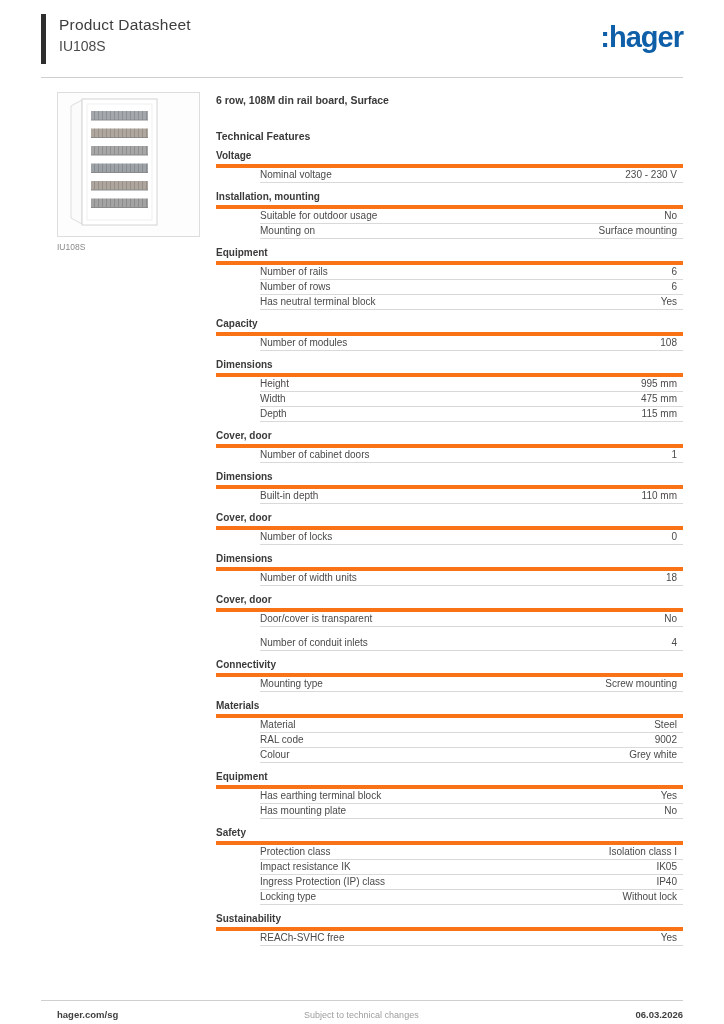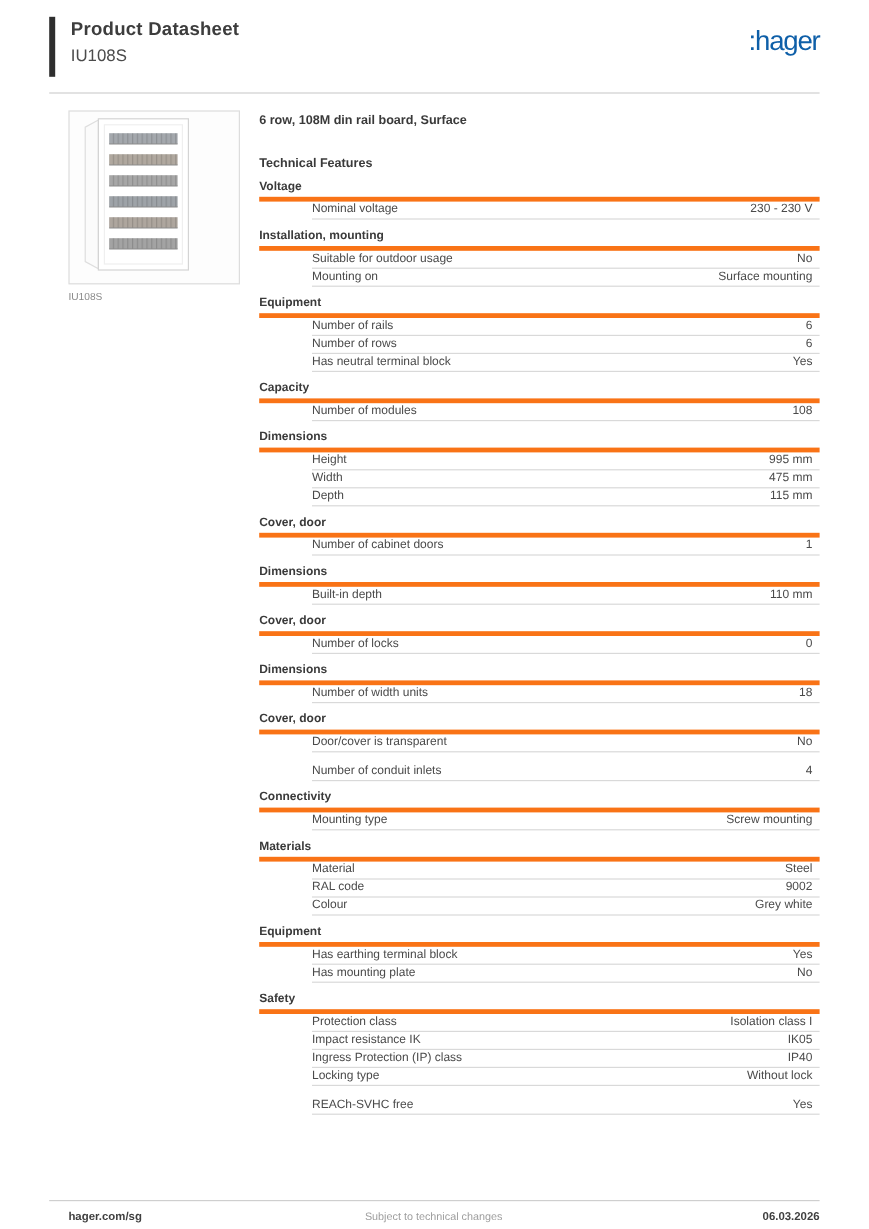--- a/index.html
+++ b/index.html
@@ -5,23 +5,23 @@
   html, body { margin: 0; padding: 0; background: #ffffff; }
   body {
     width: 724px; height: 1024px; position: relative; overflow: hidden;
     font-family: "Liberation Sans", sans-serif; color: #3c3c3c;
   }
   .page { position: absolute; inset: 0; padding: 0 41px; box-sizing: border-box; }
 
   
   .header { display: flex; align-items: flex-start; padding-top: 14px; }
   .accent-bar { width: 5px; height: 50px; background: #2e2e2e; margin-right: 13px; flex: 0 0 auto; }
-  .header-text h1 { margin: 2px 0 0 0; font-size: 15.5px; font-weight: bold; color: #3d3d3d; letter-spacing: 0.2px; }
+  .header-text h1 { margin: 2px 0 0 0; font-size: 15.5px; font-weight: normal; color: #3d3d3d; letter-spacing: 0.2px; }
   .product-code { font-size: 14px; color: #4b4b4b; margin-top: 4px; }
-  .logo { margin-left: auto; font-size: 23px; font-weight: normal; letter-spacing: -1px; padding-top: 9px; line-height: 1; }
+  .logo { margin-left: auto; font-size: 29px; font-weight: bold; letter-spacing: -1px; padding-top: 9px; line-height: 1; }
 
   .rule { border: none; border-top: 1px solid #cfcfcf; margin: 13px 0 0 0; }
 
   
   .content { display: flex; margin-top: 14px; }
   .left-col { width: 159px; padding-left: 16px; box-sizing: border-box; flex: 0 0 auto; margin-right: 16px; }
   .img-box { width: 141px; height: 143px; border: 1px solid #dddddd; background: #fdfdfd; }
   .img-caption { font-size: 8.5px; color: #8a8a8a; margin-top: 5px; }
   .right-col { flex: 1; padding-top: 2px; min-width: 0; }
 
@@ -253,20 +253,21 @@
             <div class="spec-row">
               <span class="spec-label">Ingress Protection (IP) class</span>
               <span class="spec-value">IP40</span>
             </div>
             <div class="spec-row">
               <span class="spec-label">Locking type</span>
               <span class="spec-value">Without lock</span>
             </div>
           </div>
           <div class="section">
+            <div class="section-title">Sustainability</div>
             <div class="spec-row">
               <span class="spec-label">REACh-SVHC free</span>
               <span class="spec-value">Yes</span>
             </div>
           </div>
         </div>
     </div>
 
   </div>
 

